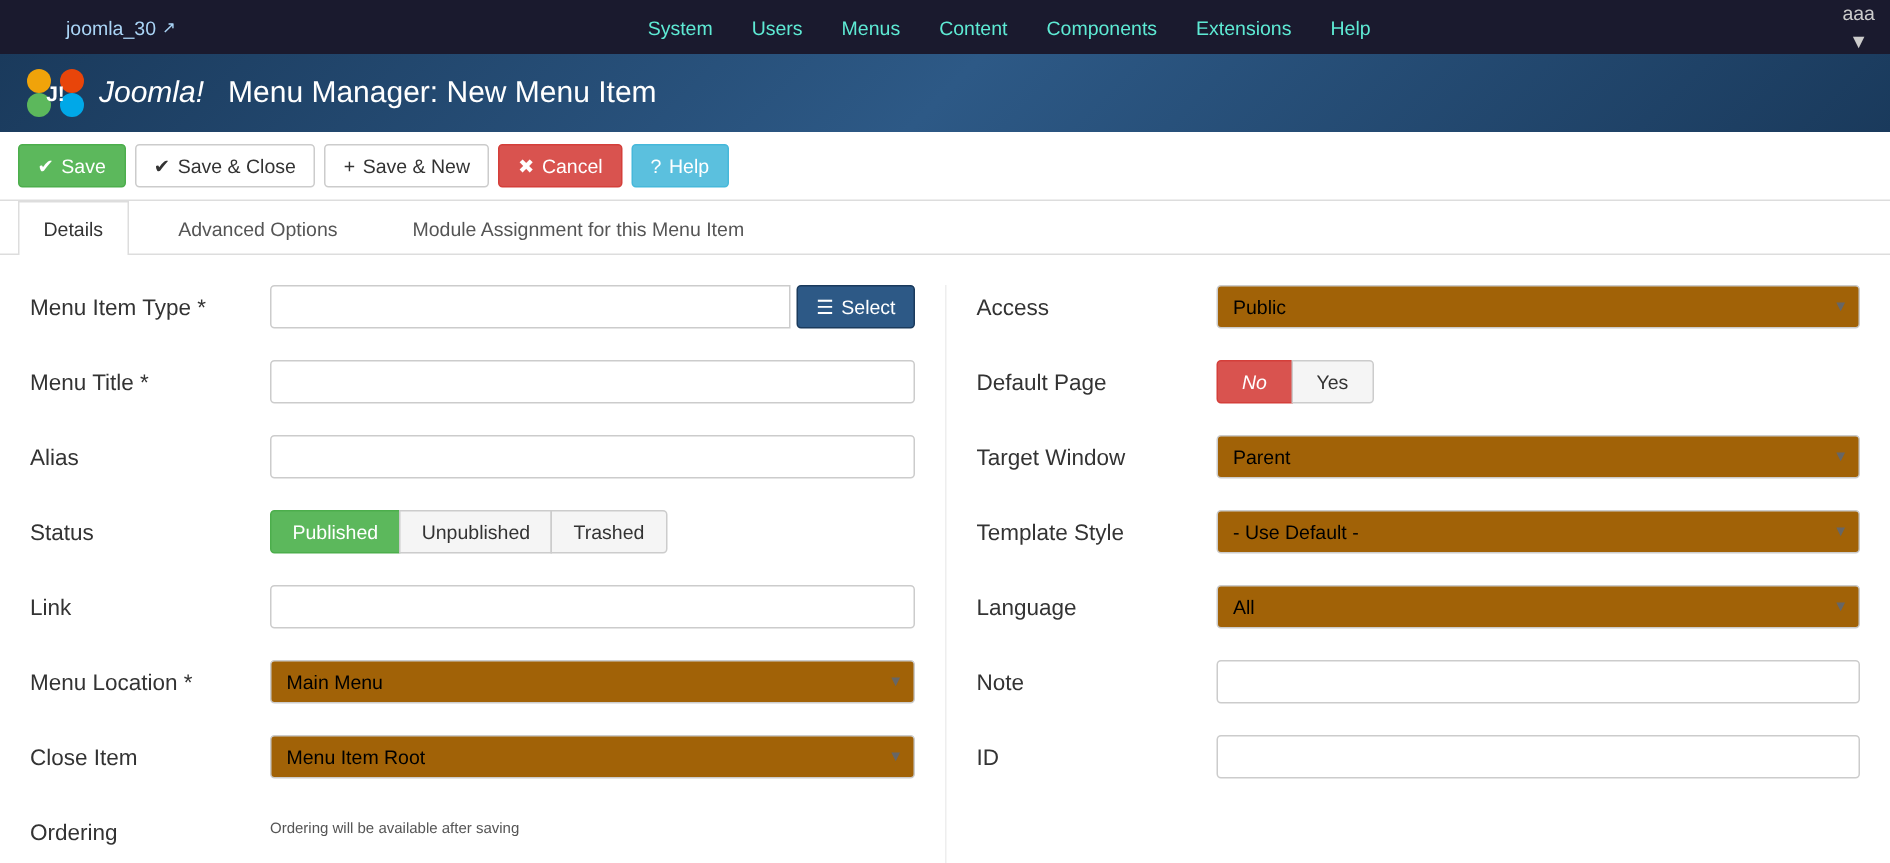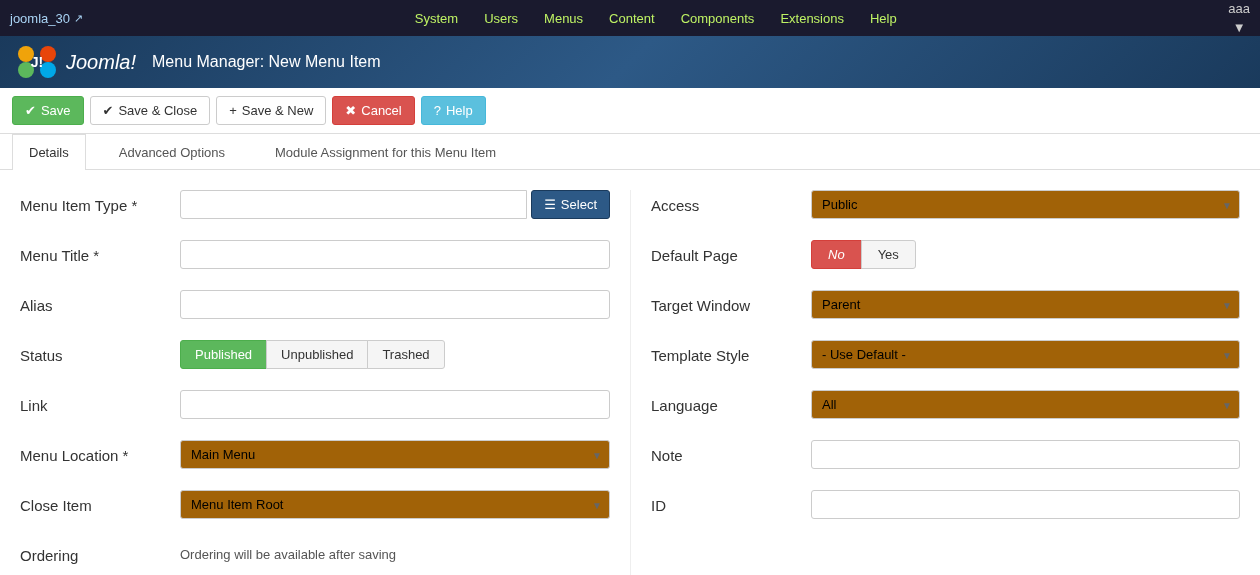--- a/index.html
+++ b/index.html
@@ -8,24 +8,24 @@
     
     .topbar {
       background: #1a1a2e;
       display: flex;
       align-items: center;
       justify-content: space-between;
       height: 36px;
       padding: 0 10px;
     }
     .topbar-left { display: flex; align-items: center; gap: 4px; }
-    .topbar-site { color: #aad4f5; font-size: 13px; cursor: pointer; text-decoration: none; }
+    .topbar-site { color: #aad4f5; font-size: 13px; cursor: pointer; text-decoration: none; margin-left: 34px; }
     .topbar-nav { display: flex; gap: 2px; }
     .topbar-nav-item {
-      color: #bef264;
+      color: #5eead4;
       font-size: 13px;
       padding: 6px 12px;
       cursor: pointer;
       background: none;
       border: none;
     }
     .topbar-right { color: #ccc; font-size: 13px; display: flex; align-items: center; gap: 4px; cursor: pointer; flex-direction: column; }
 
     
     .header-band {
@@ -40,21 +40,21 @@
       display: flex;
       align-items: center;
       gap: 8px;
     }
     .joomla-logo-icon {
       width: 42px;
       height: 36px;
     }
     .header-title {
       color: #fff;
-      font-size: 16px;
+      font-size: 20px;
       font-weight: 300;
     }
 
     
     .toolbar {
       background: #fff;
       border-bottom: 1px solid #ddd;
       padding: 8px 12px;
       display: flex;
       gap: 6px;
@@ -233,21 +233,21 @@
       flex: 1;
       padding: 6px 10px;
       border: 1px solid #ccc;
       border-radius: 3px 0 0 3px;
       font-size: 13px;
       background: #fff;
       font-family: Arial, sans-serif;
     }
 
     .ordering-text {
-      font-size: 13px;
+      font-size: 10px;
       color: #555;
       padding-top: 7px;
     }
 
     
     .note-input {
       width: 100%;
       padding: 6px 10px;
       font-size: 13px;
       border: 1px solid #ccc;

